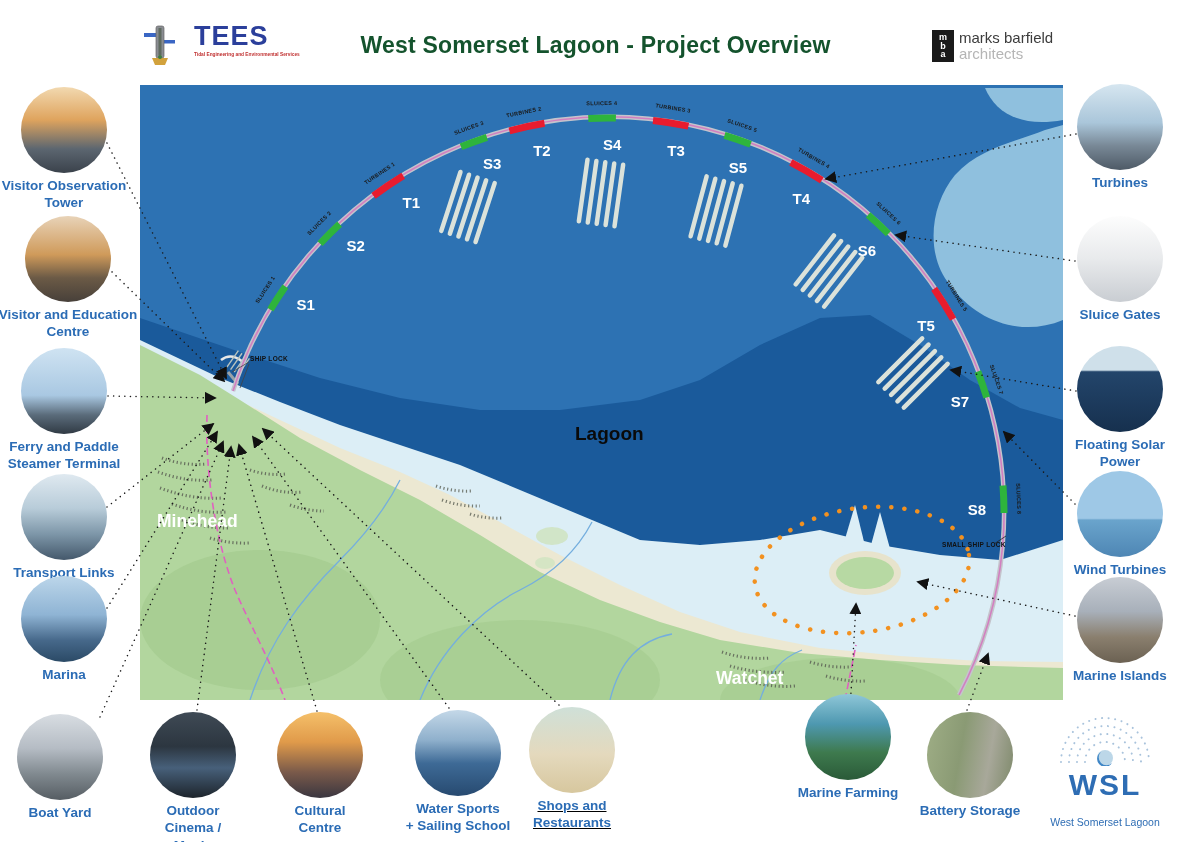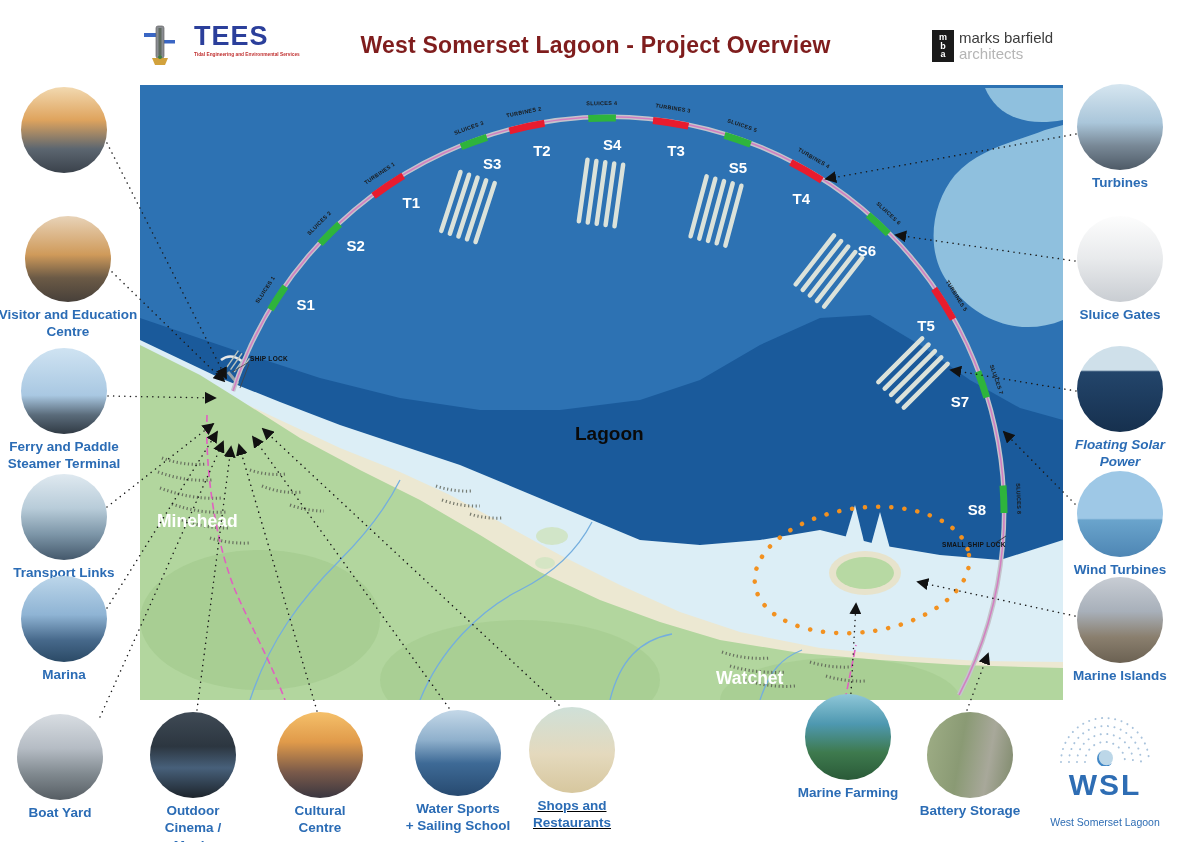--- a/index.html
+++ b/index.html
@@ -1,19 +1,19 @@
 <!DOCTYPE html>
 <html><head>
 <meta charset="utf-8">
 <style>
   html,body{margin:0;padding:0;}
   body{width:1191px;height:842px;position:relative;background:#ffffff;
        font-family:"Liberation Sans",sans-serif;overflow:hidden;}
   .page-title{position:absolute;top:32px;left:0;right:0;text-align:center;
-       font-size:23px;font-weight:bold;color:#7f1d1d;letter-spacing:.2px;}
+       font-size:23px;font-weight:bold;color:#14532d;letter-spacing:.2px;}
   
   .tees{position:absolute;left:142px;top:24px;display:flex;align-items:flex-start;gap:16px;}
   .tees-text{display:flex;flex-direction:column;}
   .tees-name{font-size:27px;font-weight:bold;color:#2b3f9b;letter-spacing:1px;line-height:.95;}
   .tees-tag{font-size:4.8px;font-weight:bold;color:#c03030;margin-top:2px;}
   .mba{position:absolute;left:932px;top:30px;display:flex;gap:5px;align-items:center;}
   .mba-badge{width:22px;height:32px;background:#1a1a1a;color:#fff;display:flex;flex-direction:column;
        align-items:center;justify-content:center;font-size:9px;font-weight:bold;line-height:.95;}
   .mba-text{display:flex;flex-direction:column;line-height:1.05;}
   .mba-name{font-size:15px;color:#3c3c3c;}
@@ -237,20 +237,22 @@
     <line class="dot" marker-end="url(#arrow)" x1="1076" y1="134" x2="826" y2="179"></line>
     <line class="dot" marker-end="url(#arrow)" x1="1075" y1="261" x2="896" y2="235"></line>
     <line class="dot" marker-end="url(#arrow)" x1="1076" y1="391" x2="951" y2="370"></line>
     <line class="dot" marker-end="url(#arrow)" x1="1075" y1="504" x2="1004" y2="432"></line>
     <line class="dot" marker-end="url(#arrow)" x1="1075" y1="616" x2="918" y2="582"></line>
   </g>
 </svg>
 
 <div class="callout" style="left:-4px;top:87px;width:136px;">
   <div class="photo p-tower"></div>
+  <div class="clabel">Visitor Observation
+Tower</div>
 </div>
 <div class="callout" style="left:-4px;top:216px;width:144px;">
   <div class="photo p-centre"></div>
   <div class="clabel">Visitor and Education
 Centre</div>
 </div>
 <div class="callout" style="left:-4px;top:348px;width:136px;">
   <div class="photo p-ferry"></div>
   <div class="clabel">Ferry and Paddle
 Steamer Terminal</div>
@@ -298,21 +300,21 @@
 </div>
 
 <div class="callout" style="left:1060px;top:84px;width:120px;">
   <div class="photo p-turbines"></div>
   <div class="clabel">Turbines</div>
 </div>
 <div class="callout" style="left:1060px;top:216px;width:120px;">
   <div class="photo p-sluice"></div>
   <div class="clabel">Sluice Gates</div>
 </div>
-<div class="callout" style="left:1060px;top:346px;width:120px;font-style:italic;">
+<div class="callout" style="left:1060px;top:346px;width:120px;">
   <div class="photo p-solar"></div>
   <div class="clabel">Floating Solar
 Power</div>
 </div>
 <div class="callout" style="left:1060px;top:471px;width:120px;">
   <div class="photo p-wind"></div>
   <div class="clabel">Wind Turbines</div>
 </div>
 <div class="callout" style="left:1060px;top:577px;width:120px;">
   <div class="photo p-islands"></div>

